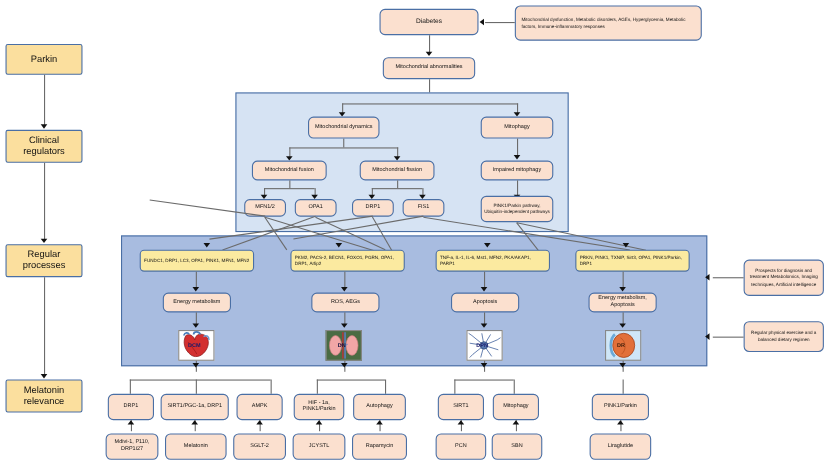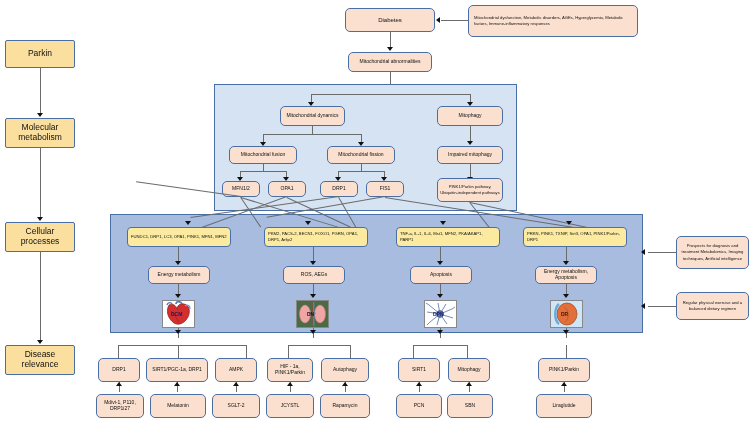--- a/index.html
+++ b/index.html
@@ -37,27 +37,27 @@
 </style>
 </head>
 <body>
 
 <div id="canvas">
 
   <div class="box stage rounded" style="left:5px;top:40px;width:70px;height:28px;">
     <span>Parkin</span>
   </div>
   <div class="box stage rounded" style="left:5px;top:118px;width:70px;height:30px;">
-    <span>Molecular metabolism</span>
+    <span>Clinical regulators</span>
   </div>
   <div class="box stage rounded" style="left:5px;top:222px;width:70px;height:30px;">
-    <span>Cellular processes</span>
+    <span>Regular processes</span>
   </div>
   <div class="box stage rounded" style="left:5px;top:345px;width:70px;height:30px;">
-    <span>Disease relevance</span>
+    <span>Melatonin relevance</span>
   </div>
 
   <div class="ln lnv" style="left:40px;top:68px;height:46px;"></div>
   <div class="arrow ar-d" style="left:37px;top:113px;"></div>
   <div class="ln lnv" style="left:40px;top:148px;height:70px;"></div>
   <div class="arrow ar-d" style="left:37px;top:217px;"></div>
   <div class="ln lnv" style="left:40px;top:252px;height:89px;"></div>
   <div class="arrow ar-d" style="left:37px;top:340px;"></div>
 
   <div class="box rounded f6" style="left:345px;top:8px;width:90px;height:24px;">

